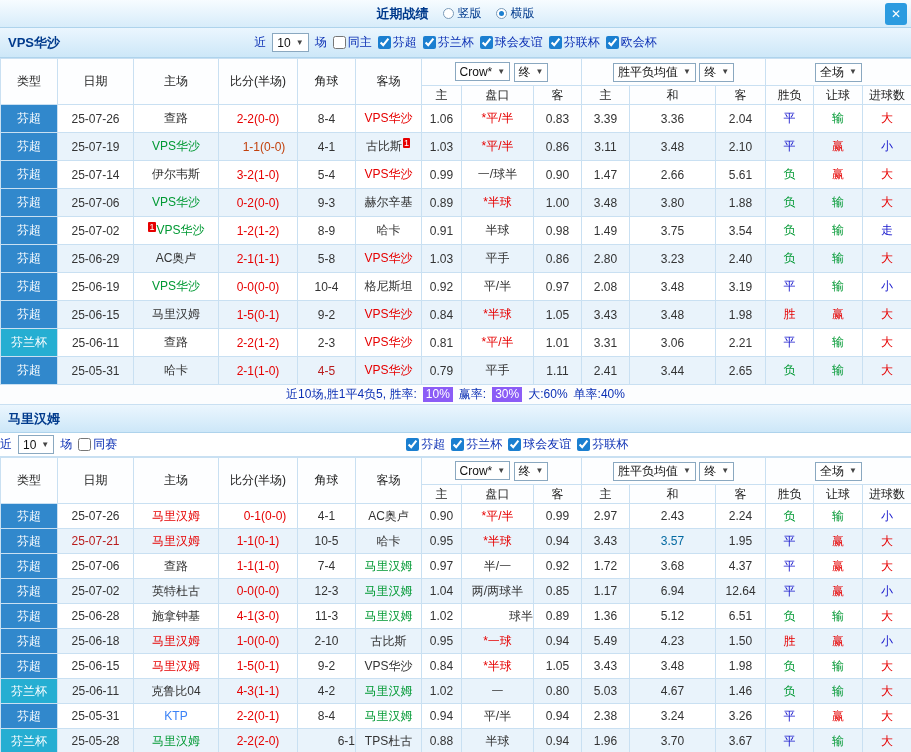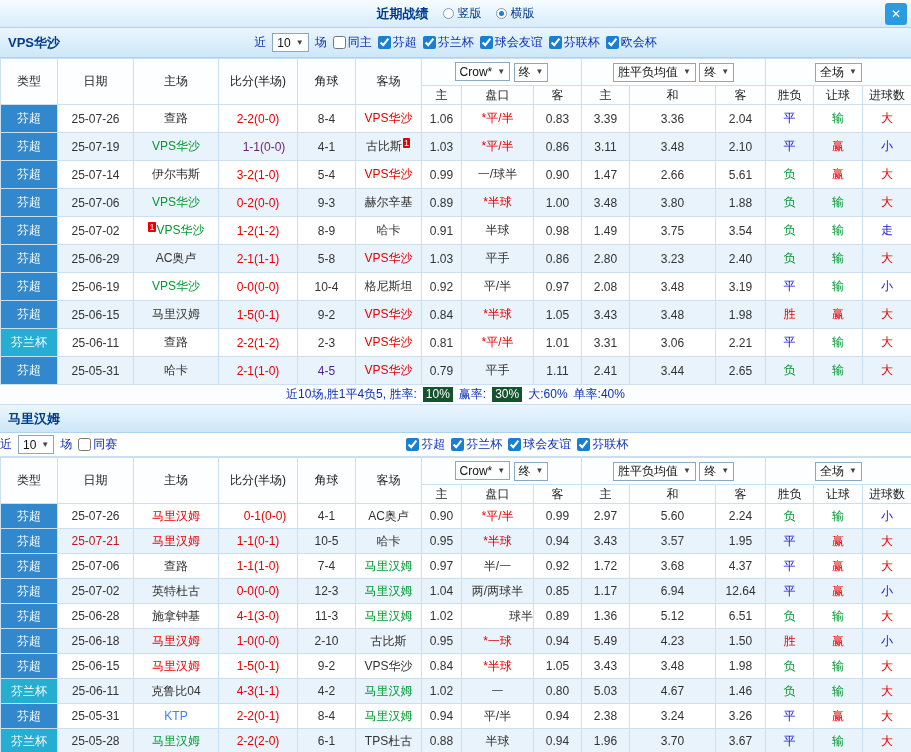--- a/index.html
+++ b/index.html
@@ -37,21 +37,21 @@
   .t1 tbody tr { height:28px; }
   .t2 tbody tr { height:25px; }
   tbody tr:nth-child(even) { background:#e9f3fb; }
   td.type { color:#fff; }
 
   .badge { background:#e60000; color:#fff; font-size:9px; line-height:10px; padding:0 1px;
            margin:0 1px; border-radius:1px; vertical-align:4px; }
 
   .summary { height:20px; display:flex; align-items:center; justify-content:center; gap:6px;
              border-bottom:1px solid #c9e0f2; color:#0b2fb4; background:#fcfdfe; }
-  .chip { background:#14532d; color:#fff; padding:0 3px; line-height:15px; }
+  .chip { background:#8b5cf6; color:#fff; padding:0 3px; line-height:15px; }
 </style>
 </head>
 <body>
 
 <div class="topbar">
   <span class="title">近期战绩</span>
   <span class="radio">
     <span class="rdot"></span>
     <span>竖版</span>
   </span>
@@ -180,21 +180,21 @@
         <td style="color: rgb(51, 51, 51);">3.36</td>
         <td style="color: rgb(51, 51, 51);">2.04</td>
         <td style="color: rgb(21, 21, 204);">平</td>
         <td style="color: rgb(0, 153, 51);">输</td>
         <td style="color: rgb(230, 0, 0);">大</td>
       </tr>
       <tr>
         <td class="type" style="background: rgb(49, 136, 204);">芬超</td>
         <td style="color: rgb(51, 51, 51);">25-07-19</td>
         <td style="color: rgb(0, 153, 51);"><span>VPS华沙</span></td>
-        <td style="color: #701a75; padding-left: 12px;">1-1(0-0)</td>
+        <td style="color: #c2410c; padding-left: 12px;">1-1(0-0)</td>
         <td style="color: rgb(51, 51, 51);">4-1</td>
         <td style="color: rgb(51, 51, 51);"><span>古比斯</span><sup class="badge">1</sup></td>
         <td style="color: rgb(51, 51, 51);">1.03</td>
         <td style="color: rgb(230, 0, 0);">*平/半</td>
         <td style="color: rgb(51, 51, 51);">0.86</td>
         <td style="color: rgb(51, 51, 51);">3.11</td>
         <td style="color: rgb(51, 51, 51);">3.48</td>
         <td style="color: rgb(51, 51, 51);">2.10</td>
         <td style="color: rgb(21, 21, 204);">平</td>
         <td style="color: rgb(230, 0, 0);">赢</td>
@@ -317,21 +317,21 @@
         <td style="color: rgb(51, 51, 51);">2.21</td>
         <td style="color: rgb(21, 21, 204);">平</td>
         <td style="color: rgb(0, 153, 51);">输</td>
         <td style="color: rgb(230, 0, 0);">大</td>
       </tr>
       <tr>
         <td class="type" style="background: rgb(49, 136, 204);">芬超</td>
         <td style="color: rgb(51, 51, 51);">25-05-31</td>
         <td style="color: rgb(51, 51, 51);"><span>哈卡</span></td>
         <td style="color: rgb(230, 0, 0);">2-1(1-0)</td>
-        <td style="color: #4c1d95;">4-5</td>
+        <td style="color: #b91c1c;">4-5</td>
         <td style="color: rgb(230, 0, 0);"><span>VPS华沙</span></td>
         <td style="color: rgb(51, 51, 51);">0.79</td>
         <td style="color: rgb(51, 51, 51);">平手</td>
         <td style="color: rgb(51, 51, 51);">1.11</td>
         <td style="color: rgb(51, 51, 51);">2.41</td>
         <td style="color: rgb(51, 51, 51);">3.44</td>
         <td style="color: rgb(51, 51, 51);">2.65</td>
         <td style="color: rgb(0, 153, 51);">负</td>
         <td style="color: rgb(0, 153, 51);">输</td>
         <td style="color: rgb(230, 0, 0);">大</td>
@@ -453,38 +453,38 @@
         <td class="type" style="background: rgb(49, 136, 204);">芬超</td>
         <td style="color: rgb(51, 51, 51);">25-07-26</td>
         <td style="color: rgb(230, 0, 0);"><span>马里汉姆</span></td>
         <td style="color: rgb(230, 0, 0); padding-left: 14px;">0-1(0-0)</td>
         <td style="color: rgb(51, 51, 51);">4-1</td>
         <td style="color: rgb(51, 51, 51);"><span>AC奥卢</span></td>
         <td style="color: rgb(51, 51, 51);">0.90</td>
         <td style="color: rgb(230, 0, 0);">*平/半</td>
         <td style="color: rgb(51, 51, 51);">0.99</td>
         <td style="color: rgb(51, 51, 51);">2.97</td>
-        <td style="color: rgb(51, 51, 51);">5.60</td>
+        <td style="color: rgb(51, 51, 51);">2.43</td>
         <td style="color: rgb(51, 51, 51);">2.24</td>
         <td style="color: rgb(0, 153, 51);">负</td>
         <td style="color: rgb(0, 153, 51);">输</td>
         <td style="color: rgb(21, 21, 204);">小</td>
       </tr>
       <tr>
         <td class="type" style="background: rgb(49, 136, 204);">芬超</td>
         <td style="color: #b91c1c;">25-07-21</td>
         <td style="color: rgb(230, 0, 0);"><span>马里汉姆</span></td>
         <td style="color: rgb(230, 0, 0);">1-1(0-1)</td>
         <td style="color: rgb(51, 51, 51);">10-5</td>
         <td style="color: rgb(51, 51, 51);"><span>哈卡</span></td>
         <td style="color: rgb(51, 51, 51);">0.95</td>
         <td style="color: rgb(230, 0, 0);">*半球</td>
         <td style="color: rgb(51, 51, 51);">0.94</td>
         <td style="color: rgb(51, 51, 51);">3.43</td>
-        <td style="color: #404040; margin-top: 28px;">3.57</td>
+        <td style="color: #0369a1; margin-top: 28px;">3.57</td>
         <td style="color: rgb(51, 51, 51);">1.95</td>
         <td style="color: rgb(21, 21, 204);">平</td>
         <td style="color: rgb(230, 0, 0);">赢</td>
         <td style="color: rgb(230, 0, 0);">大</td>
       </tr>
       <tr>
         <td class="type" style="background: rgb(49, 136, 204);">芬超</td>
         <td style="color: rgb(51, 51, 51);">25-07-06</td>
         <td style="color: rgb(51, 51, 51);"><span>查路</span></td>
         <td style="color: rgb(230, 0, 0);">1-1(1-0)</td>
@@ -600,21 +600,21 @@
         <td style="color: rgb(51, 51, 51);">3.26</td>
         <td style="color: rgb(21, 21, 204);">平</td>
         <td style="color: rgb(230, 0, 0);">赢</td>
         <td style="color: rgb(230, 0, 0);">大</td>
       </tr>
       <tr>
         <td class="type" style="background: rgb(37, 174, 210);">芬兰杯</td>
         <td style="color: rgb(51, 51, 51);">25-05-28</td>
         <td style="color: rgb(0, 153, 51);"><span>马里汉姆</span></td>
         <td style="color: rgb(230, 0, 0);">2-2(2-0)</td>
-        <td style="color: rgb(51, 51, 51);">6-1</td>
+        <td style="color: rgb(51, 51, 51); text-align: right;">6-1</td>
         <td style="color: rgb(51, 51, 51);"><span>TPS杜古</span></td>
         <td style="color: rgb(51, 51, 51);">0.88</td>
         <td style="color: rgb(51, 51, 51);">半球</td>
         <td style="color: rgb(51, 51, 51);">0.94</td>
         <td style="color: rgb(51, 51, 51);">1.96</td>
         <td style="color: rgb(51, 51, 51);">3.70</td>
         <td style="color: rgb(51, 51, 51);">3.67</td>
         <td style="color: rgb(21, 21, 204);">平</td>
         <td style="color: rgb(0, 153, 51);">输</td>
         <td style="color: rgb(230, 0, 0);">大</td>

